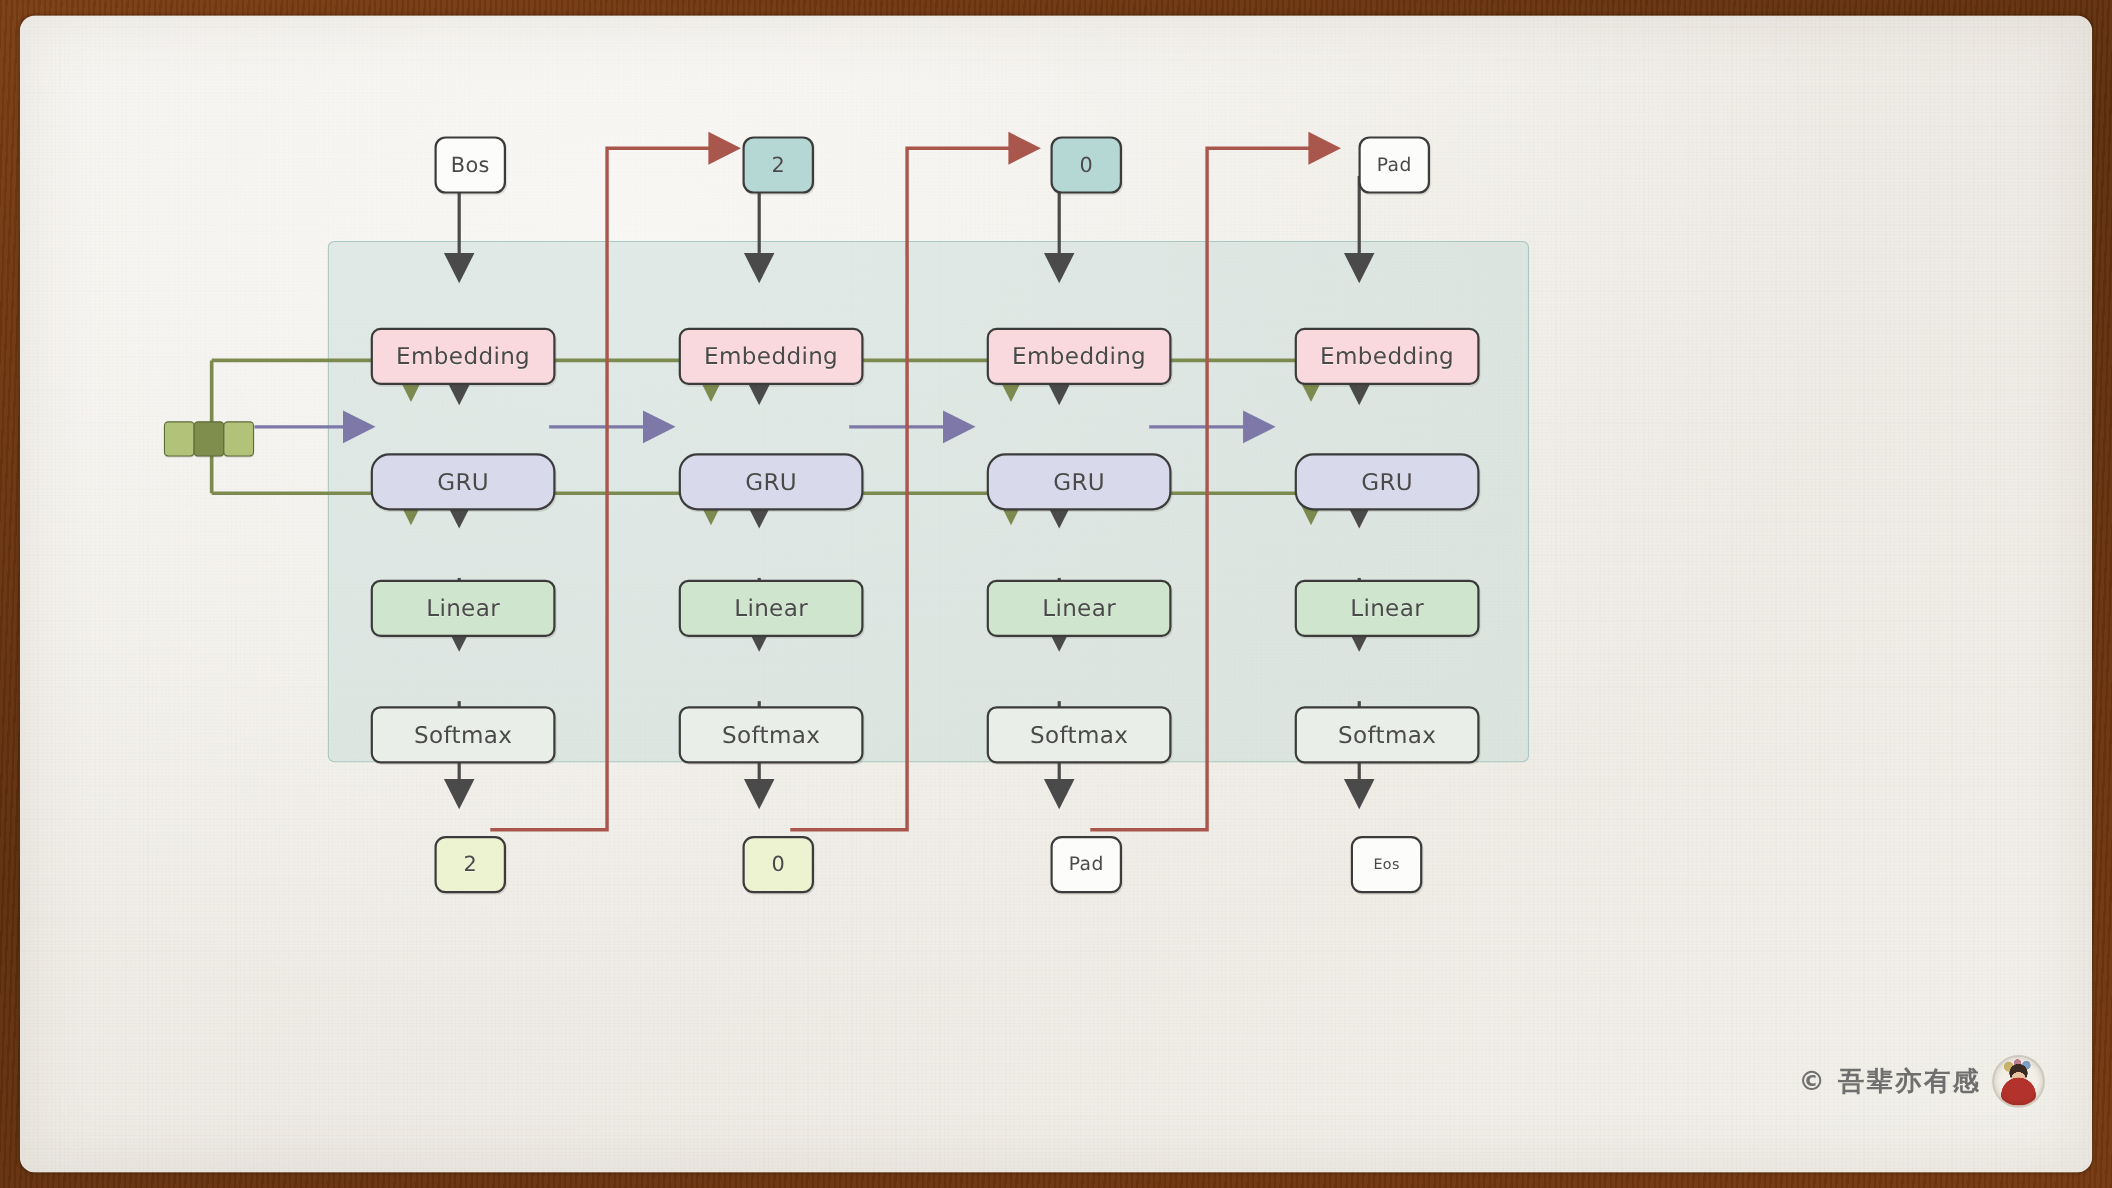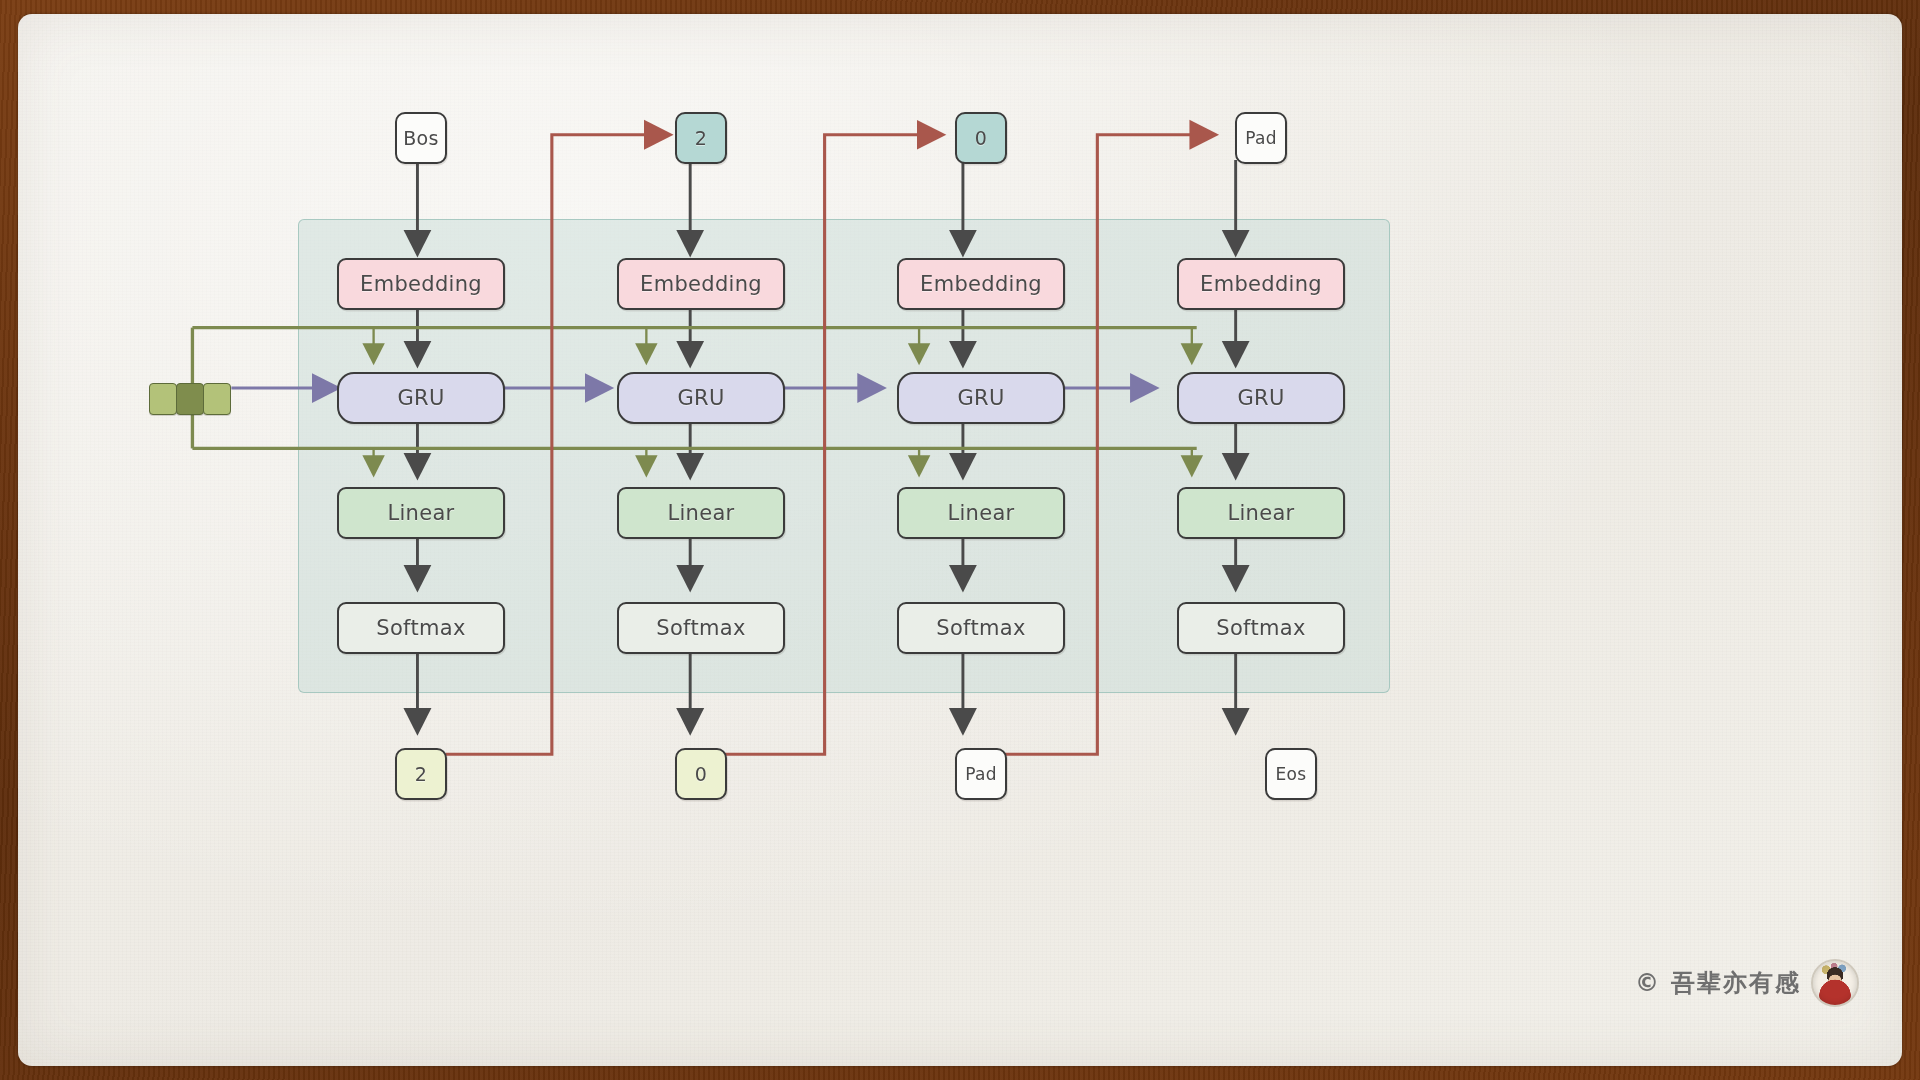--- a/index.html
+++ b/index.html
@@ -42,22 +42,22 @@
     position:absolute;
     box-sizing:border-box;
     display:flex;align-items:center;justify-content:center;
     border:2.4px solid #3b3b3b;
     border-radius:9px;
     color:#4a4a4a;
     letter-spacing:.3px;
     box-shadow:1px 1.5px 0 rgba(60,55,50,.13);
     text-shadow:0 .5px 0 rgba(255,255,255,.5);
   }
-  .node.small{width:52px;height:52px;font-size:19px;border-radius:10px;}
-  .node.wide{width:168px;height:52px;font-size:21px;}
+  .node.small{width:65px;height:52px;font-size:19px;border-radius:10px;margin-top:12px;}
+  .node.wide{width:168px;height:52px;font-size:21px;margin-top:40px;}
   .n-white{background:#fcfcfa;}
   .n-teal{background:#b5d8d4;}
   .n-pink{background:#f9d9dd;}
   .n-lav{background:#d9d9ec;border-radius:17px;}
   .n-green{background:#cfe5cd;}
   .n-soft{background:#eaeee8;}
   .n-yellow{background:#edf2d1;}
 
   
   #hstate{position:absolute;display:flex;}
@@ -196,21 +196,21 @@
       <div class="node wide n-lav" style="left:879px;top:358px;">GRU</div>
       <div class="node wide n-green" style="left:879px;top:473px;">Linear</div>
       <div class="node wide n-soft" style="left:879px;top:588px;">Softmax</div>
       <div class="node small n-white" style="left:937px;top:734px;font-size:17px;">Pad</div>
 
       <div class="node small n-white" style="left:1217px;top:98px;font-size:17px;">Pad</div>
       <div class="node wide n-pink" style="left:1159px;top:244px;">Embedding</div>
       <div class="node wide n-lav" style="left:1159px;top:358px;">GRU</div>
       <div class="node wide n-green" style="left:1159px;top:473px;">Linear</div>
       <div class="node wide n-soft" style="left:1159px;top:588px;">Softmax</div>
-      <div class="node small n-white" style="left:1247px;top:734px;font-size:17px;">Eos</div>
+      <div class="node small n-white" style="left:1210px;top:734px;font-size:13px;">Eos</div>
 
       <div id="watermark" style="left:1617px;top:945px;">
         <span>©</span>
         <span>吾辈亦有感</span>
         <span id="wm-avatar"></span>
       </div>
 
     </div>
   </div>
 </div>

